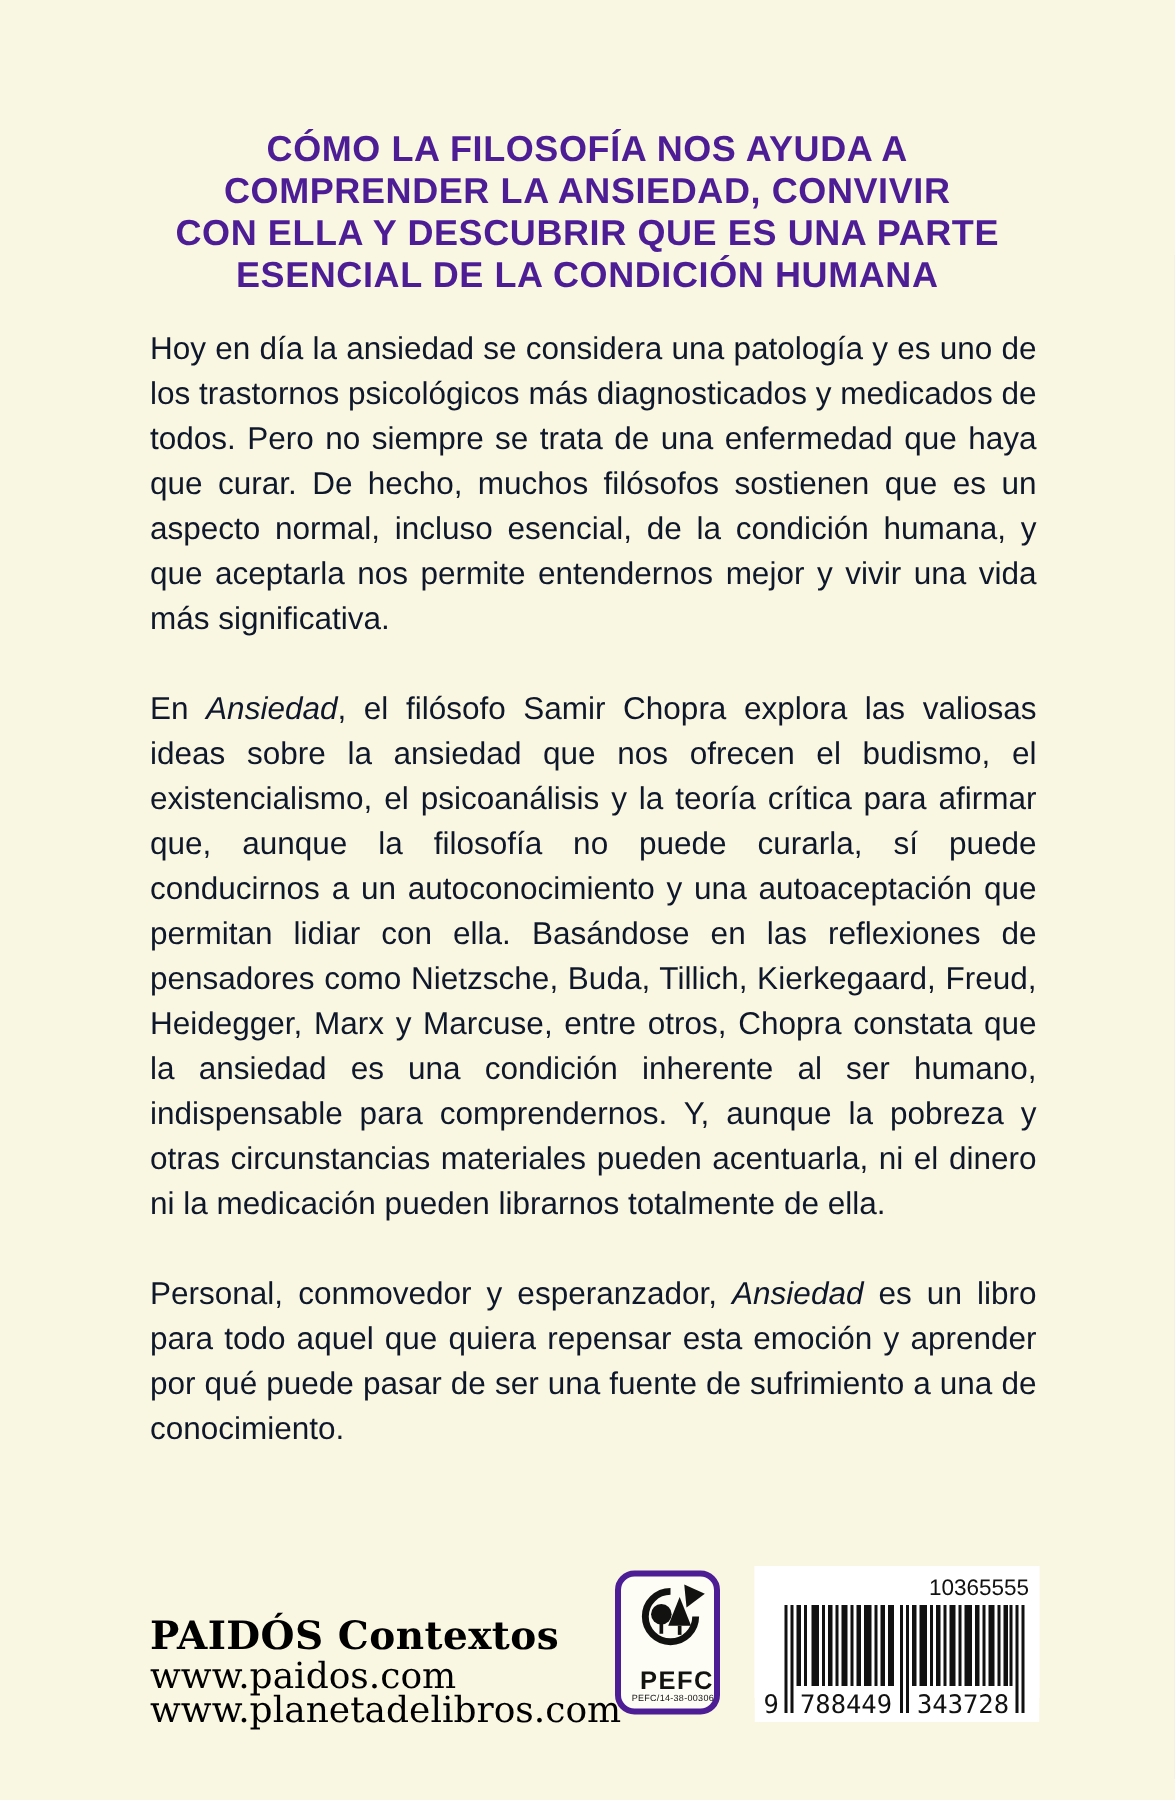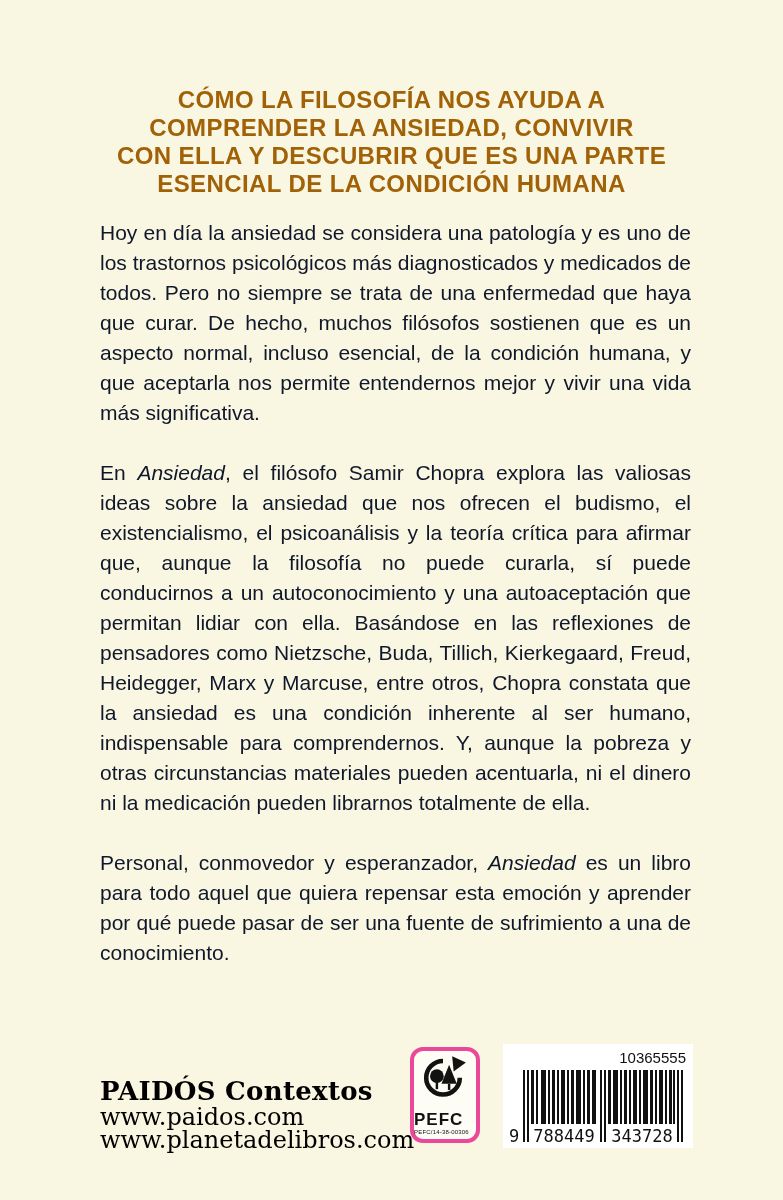--- a/index.html
+++ b/index.html
@@ -12,21 +12,21 @@
     width:783px;height:1200px;
     margin:0 auto;
     background:#f9f6e1;
     overflow:hidden;
   }
   
   .tagline{
     margin:86px auto 0;
     width:640px;
     text-align:center;
-    color:#a16207;
+    color:#4c1d95;
     font-weight:bold;
     font-size:24px;
     line-height:28px;
     letter-spacing:0.4px;
   }
   
   .body-copy{
     position:absolute;
     left:100px;
     top:218px;
@@ -57,26 +57,26 @@
     line-height:23px;
   }
   
   .pefc{
     position:absolute;
     left:410px;
     top:1047px;
     width:70px;
     height:96px;
     background:#fdfcf5;
-    border:4px solid #ec4899;
+    border:4px solid #4c1d95;
     border-radius:13px;
     box-sizing:border-box;
     display:flex;
     flex-direction:column;
-    align-items:flex-start;
+    align-items:flex-end;
     justify-content:flex-start;
     padding-top:3px;
   }
   .pefc-label{
     font-weight:bold;
     font-size:17px;
     line-height:17px;
     letter-spacing:1px;
     color:#121210;
     margin-top:1px;

